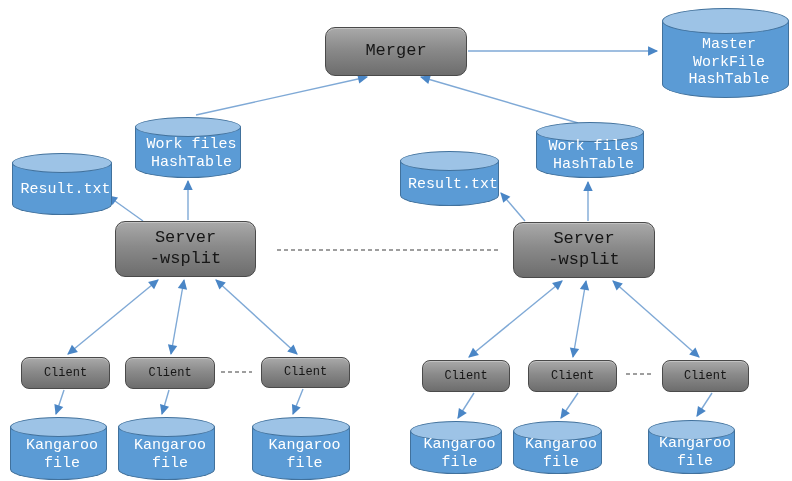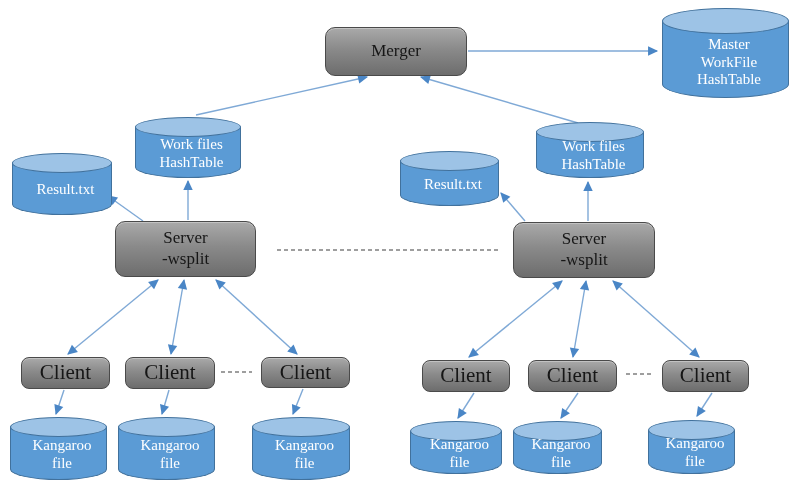--- a/index.html
+++ b/index.html
@@ -1,33 +1,33 @@
 <!DOCTYPE html>
 <html><head>
 <meta charset="utf-8">
 <style>
   html,body { margin:0; padding:0; background:#ffffff; }
   .canvas {
     position:relative; width:792px; height:481px; background:#ffffff;
-    font-family:Liberation Serif, serif; overflow:hidden;
+    font-family:Liberation Mono, monospace; overflow:hidden;
   }
   .wires { position:absolute; left:0; top:0; z-index:1; }
   .node { position:absolute; z-index:2; box-sizing:border-box; }
 
   
   .box {
     background:linear-gradient(180deg,#a9a9a9 0%,#8a8a8a 45%,#6d6d6d 100%);
     border:1.5px solid #4a4a4a; border-radius:10px;
     display:flex; align-items:center; justify-content:center;
     color:#161616; box-shadow:inset 0 1px 0 rgba(255,255,255,.3);
   }
   .box .label { white-space:pre-line; text-align:center; line-height:1.22; }
   .box-main .label { font-size:17px; }
   .client { border-radius:8px; }
-  .client .label { font-size:21px; }
+  .client .label { font-size:12px; }
 
   
   .cyl .top {
     position:absolute; left:0; right:0; top:0; height:20px;
     background:#9dc3e6; border:1.5px solid #41719c; border-radius:50%;
     box-sizing:border-box; z-index:2;
   }
   .cyl .body {
     position:absolute; left:0; right:0; top:10px; bottom:0;
     background:#5b9bd5; border:1.5px solid #41719c; border-top:none;

